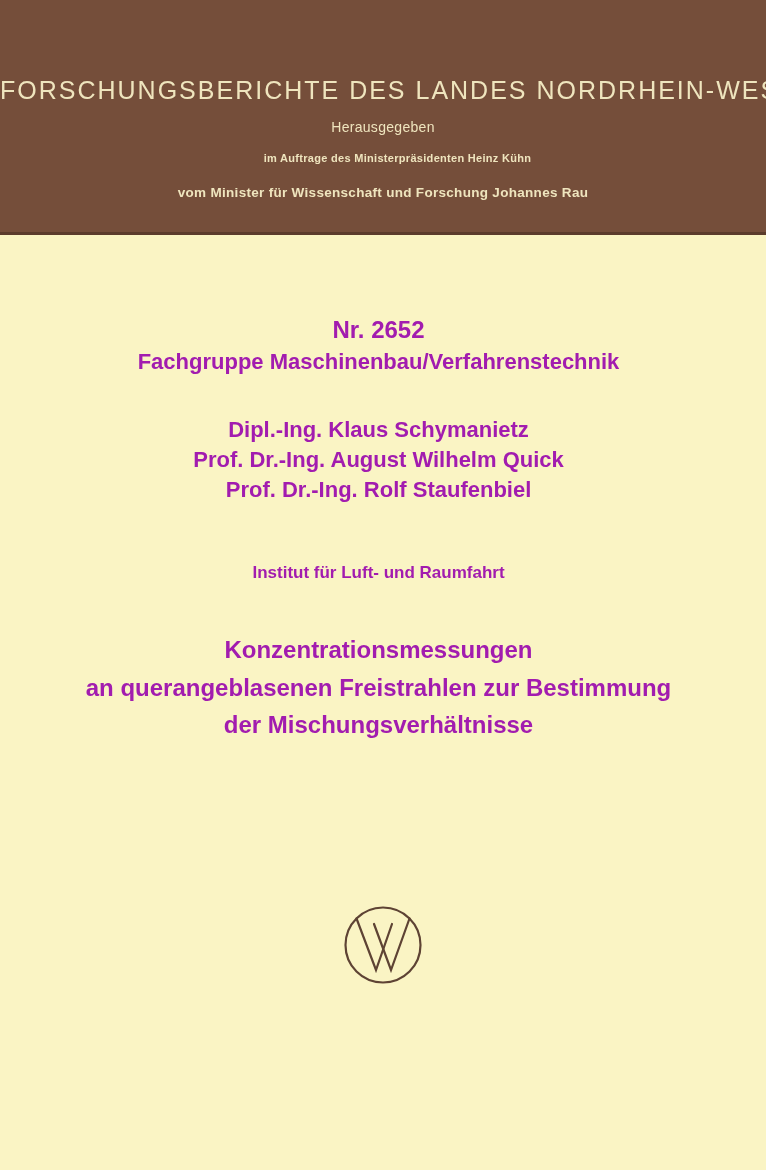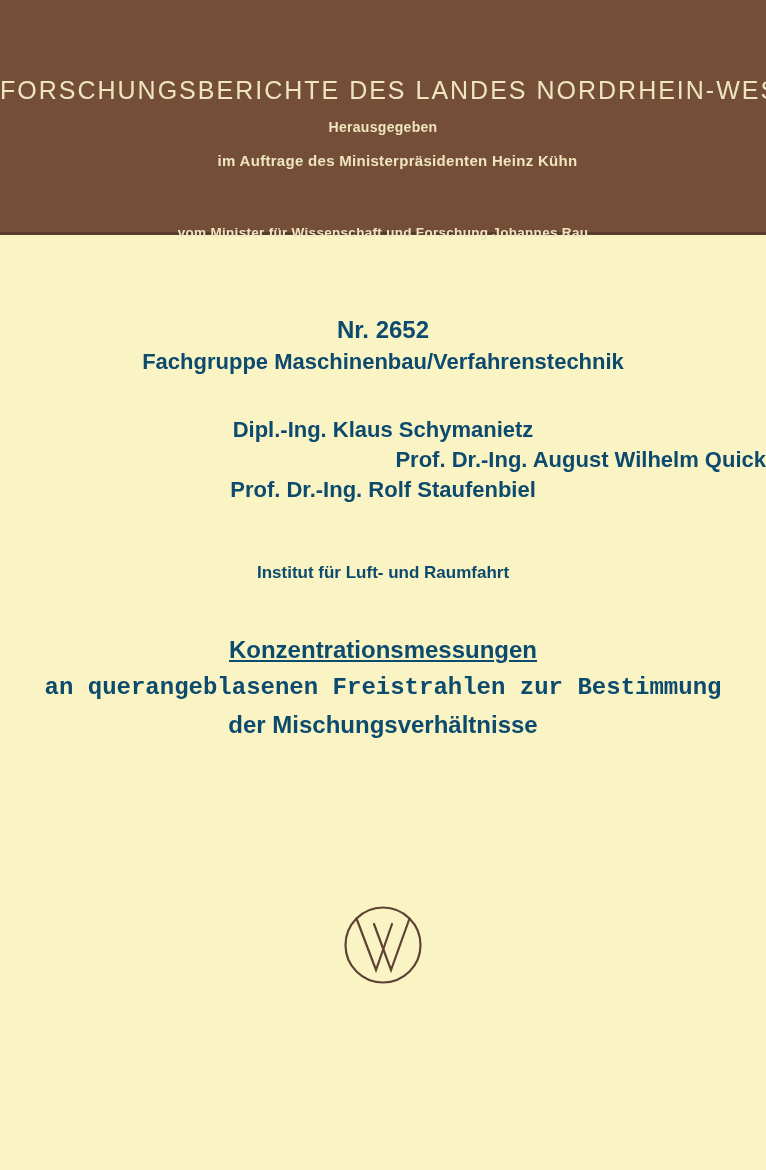--- a/index.html
+++ b/index.html
@@ -30,45 +30,45 @@
     text-align: center;
     color: #efe5be;
     white-space: nowrap;
   }
   .series-title {
     top: 76px;
     font-size: 25px;
     font-weight: 400;
     letter-spacing: 2px;
   }
-  .edited-line    { top: 119px; font-size: 14px; font-weight: 700; letter-spacing: 0.3px; }
-  .commission-line{ top: 152px; font-size: 15px; font-weight: 700; letter-spacing: 0.3px; margin-left: 29px; }
-  .minister-line  { top: 185px; font-size: 13.5px; font-weight: 700; letter-spacing: 0.3px; margin-top: 40px; }
+  .edited-line    { top: 119px; font-size: 14px; font-weight: 400; letter-spacing: 0.3px; }
+  .commission-line{ top: 152px; font-size: 11px; font-weight: 700; letter-spacing: 0.3px; margin-left: 29px; }
+  .minister-line  { top: 185px; font-size: 13.5px; font-weight: 700; letter-spacing: 0.3px; }
 
   
   .body-line {
     position: absolute;
-    left: 0; right: 0;
+    left: 0; right: 9px;
     text-align: center;
-    color: #0c4a6e;
+    color: #a21caf;
     font-weight: 700;
     white-space: nowrap;
   }
   .report-number { top: 316px; font-size: 24px; }
   .department    { top: 349px; font-size: 22px; }
 
   .author-1 { top: 417px; font-size: 22px; }
-  .author-2 { top: 447px; font-size: 22px; text-align: right; }
+  .author-2 { top: 447px; font-size: 22px; }
   .author-3 { top: 477px; font-size: 22px; }
 
   .institute-1 { top: 523px; font-size: 17px; margin-top: 40px; }
   .institute-2 { top: 550px; font-size: 17px; }
 
-  .title-1 { top: 636px; font-size: 24px; text-decoration: underline; }
-  .title-2 { top: 674px; font-size: 24px; font-family: Liberation Mono, monospace; }
+  .title-1 { top: 636px; font-size: 24px; }
+  .title-2 { top: 674px; font-size: 24px; }
   .title-3 { top: 711px; font-size: 24px; }
 
   
   .logo-wrap {
     position: absolute;
     top: 904px;
     left: 0; right: 0;
     display: flex;
     justify-content: center;
   }

